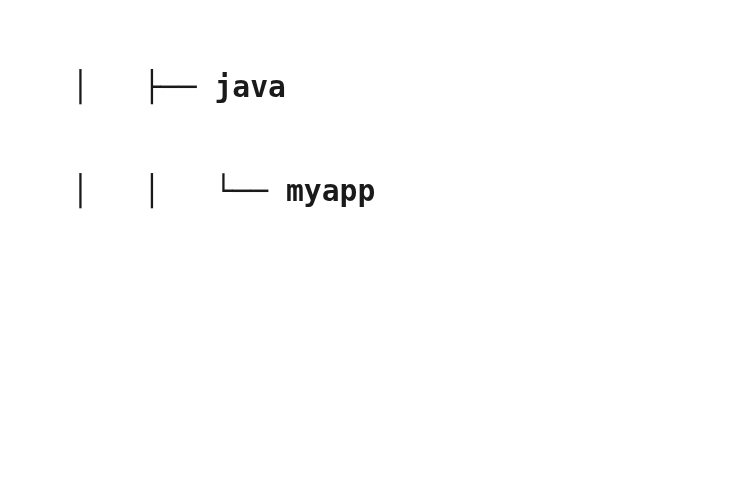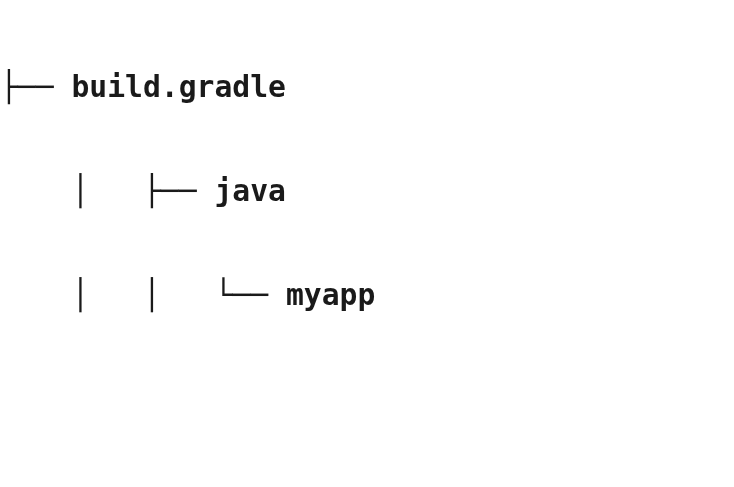--- a/index.html
+++ b/index.html
@@ -22,21 +22,20 @@
   }
   .tree-line {
     height: 34.785px;
     white-space: pre;
   }
 </style>
 </head>
 <body style="background: rgb(255, 255, 255);">
 
 <div class="file-tree" style="color: rgb(26, 26, 26);">
-  <div class="tree-line">├── build.gradle</div>
   <div class="tree-line">    │   ├── java</div>
   <div class="tree-line">    │   │   └── myapp</div>
   
   
   
   
   
   
   
   

